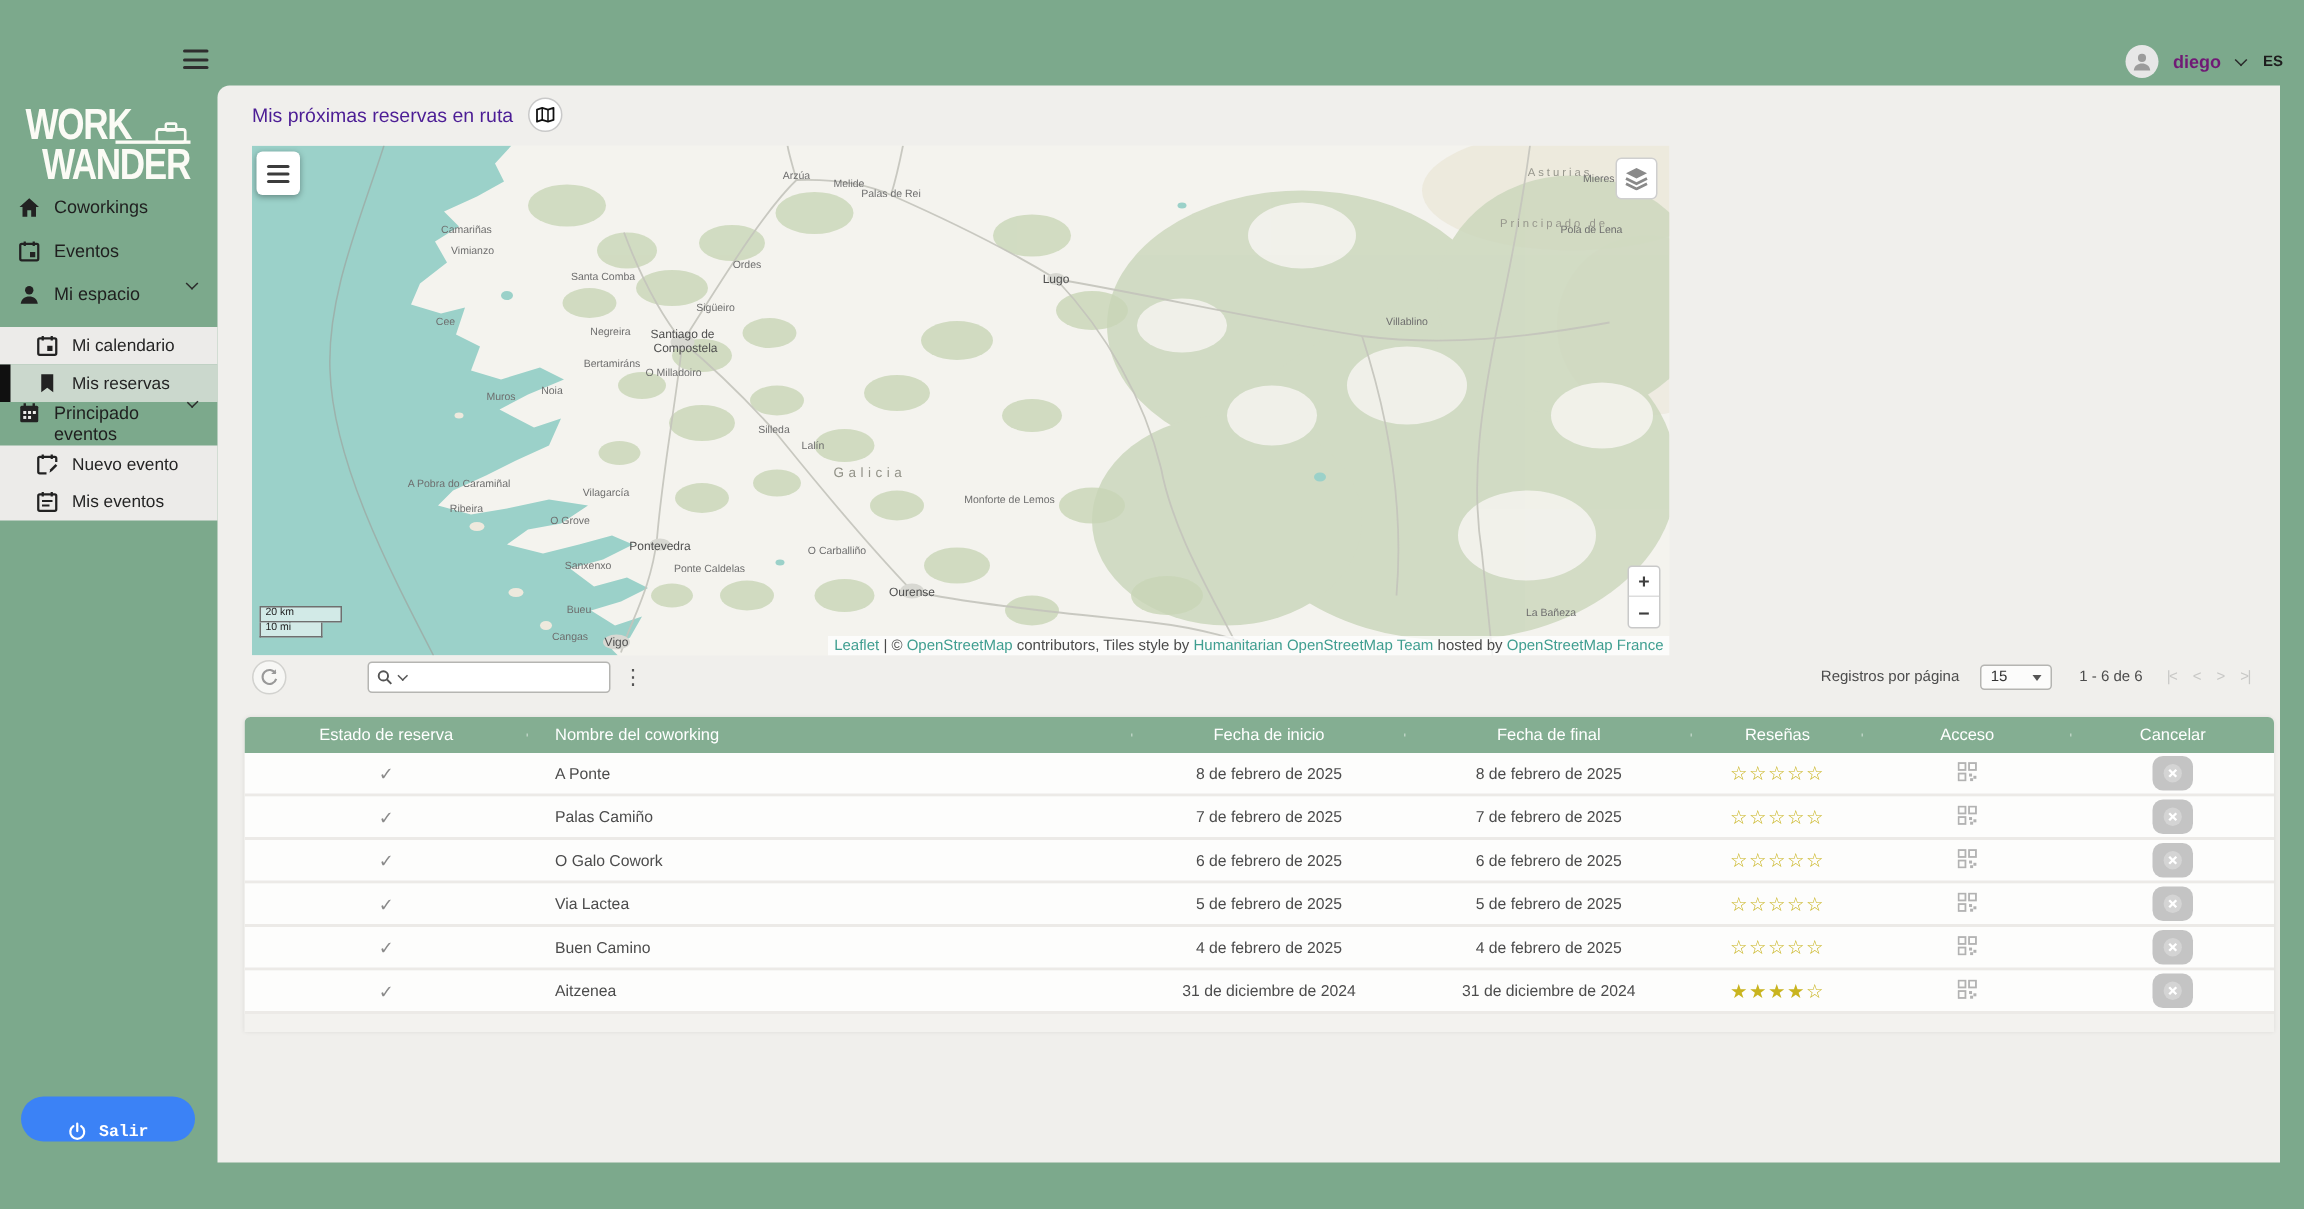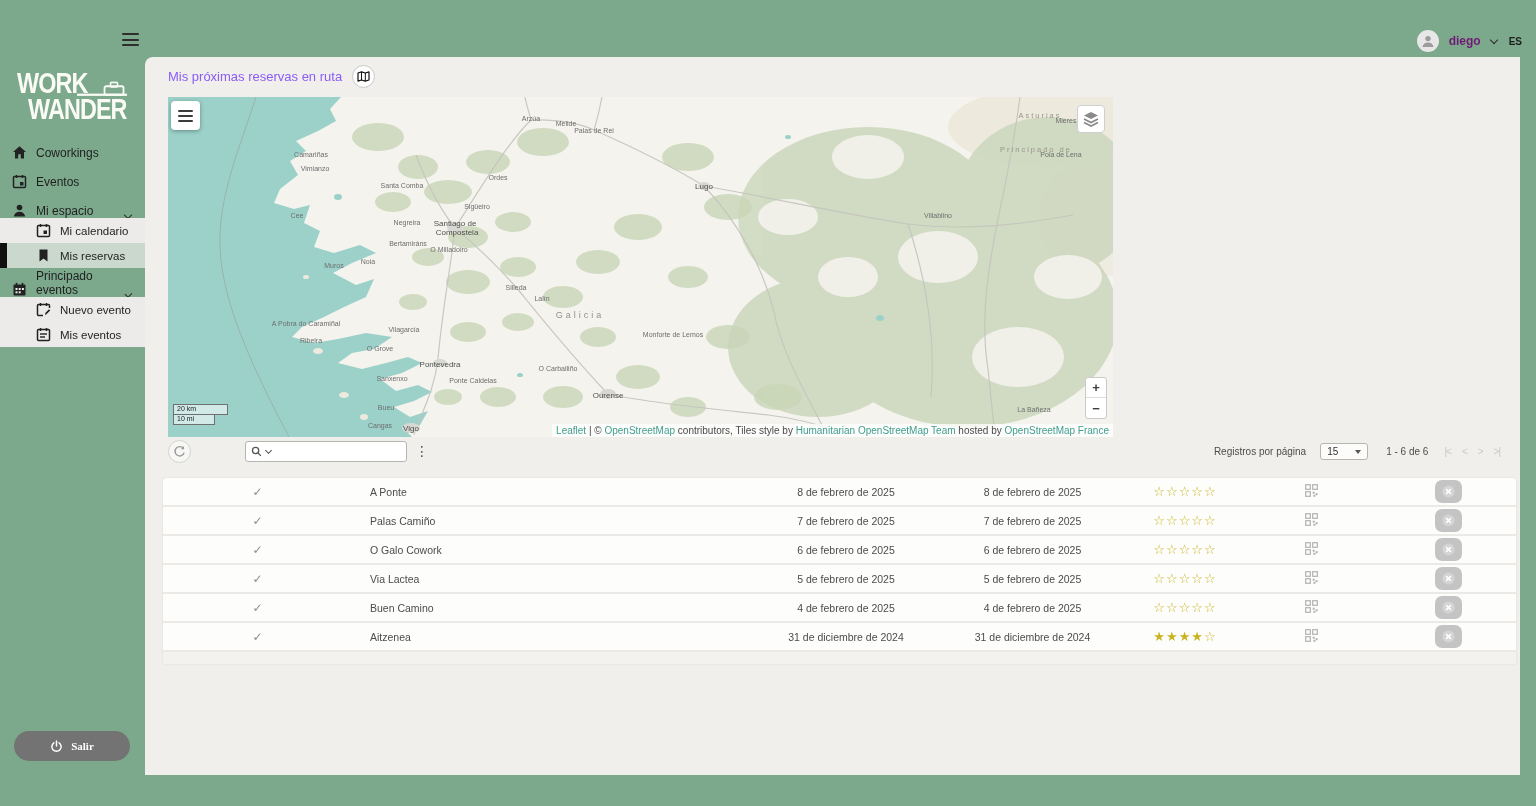--- a/index.html
+++ b/index.html
@@ -23,41 +23,41 @@
   .sidebar { position:absolute; left:0; top:57px; width:145px; bottom:0; }
   .logo { position:relative; margin:12px 0 0 17px; width:112px; color:#fbfbf5;
     font-weight:700; transform:scaleY(1.12); transform-origin:top left; }
   .logo .l1,.logo .l2 { font-size:26px; letter-spacing:-1px; line-height:24px;
     transform:scaleX(.9); transform-origin:left; display:block; }
   .logo .l2 { margin-left:11px; }
   .logo .baseline { position:absolute; left:60px; right:2px; top:22px; border-bottom:2px solid #fbfbf5; }
   .logo svg.case { position:absolute; right:4px; top:11px; }
 
   .nav { margin-top:14px; }
-  .nav-item { height:29px; display:flex; align-items:flex-end; gap:9px; padding-left:12px;
+  .nav-item { height:29px; display:flex; align-items:flex-start; gap:9px; padding-left:12px;
     font-size:12px; color:#1f1f1f; cursor:pointer; }
   .nav-item .grow { flex:1; }
   .nav-item .chev { margin-right:14px; border-color:#2b2b2b; }
   .nav-sub { height:25px; background:#ecebe9; display:flex; align-items:center; gap:9px;
-    padding-left:36px; font-size:11.5px; color:#242424; cursor:pointer; position:relative; }
+    padding-left:24px; font-size:11.5px; color:#242424; cursor:pointer; position:relative; }
   .nav-sub.selected { background:#cbd8cd; }
   .nav-sub.selected::before { content:""; position:absolute; left:0; top:0; bottom:0; width:7px; background:#101010; }
   .icon15 { width:15px; height:15px; flex:0 0 15px; }
 
   .logout { position:absolute; left:14px; top:731px; width:116px; height:30px; border:none;
-    border-radius:15px; background:#737373; color:#fff; font-size:11px; font-weight:700;
-    display:flex; align-items:center; justify-content:center; gap:8px; cursor:pointer;
-    font-family:Liberation Serif, serif; }
+    border-radius:15px; background:#3b82f6; color:#fff; font-size:11px; font-weight:700;
+    display:flex; align-items:flex-end; justify-content:center; gap:8px; cursor:pointer;
+    font-family:Liberation Mono, monospace; }
 
   
   .panel { position:absolute; left:145px; top:57px; width:1375px; height:718px;
     background:#f0efec; border-radius:8px 0 0 0; }
 
   .title-row { position:absolute; left:23px; top:8px; display:flex; align-items:center; gap:10px; }
-  .page-title { font-size:13px; color:#8b5cf6; }
+  .page-title { font-size:13px; color:#4c1d95; }
   .map-btn { width:23px; height:23px; border-radius:50%; background:#fff; border:1px solid #c9c9c9;
     display:flex; align-items:center; justify-content:center; cursor:pointer; }
 
   
   .map { position:absolute; left:23px; top:40px; width:945px; height:340px; background:#f4f3ee; overflow:hidden; }
   .map svg.base { position:absolute; inset:0; }
   .map-labels { position:absolute; inset:0; pointer-events:none; }
   .maplabel { position:absolute; transform:translate(-50%,-50%); font-size:7px; color:#6e6e6e; white-space:nowrap; }
   .maplabel.city { font-size:8px; color:#4f4f4f; }
   .maplabel.region { font-size:9px; color:#939389; letter-spacing:3px; }
@@ -444,20 +444,29 @@
     <span class="range">1 - 6 de 6</span>
     <div class="pager">
       <span>|&lt;</span>
       <span>&lt;</span>
       <span>&gt;</span>
       <span>&gt;|</span>
     </div>
   </div>
 
   <div class="table">
+    <div class="thead">
+      <div class="th c1">Estado de reserva</div>
+      <div class="th c2">Nombre del coworking</div>
+      <div class="th c3">Fecha de inicio</div>
+      <div class="th c4">Fecha de final</div>
+      <div class="th c5">Reseñas</div>
+      <div class="th c6">Acceso</div>
+      <div class="th c7">Cancelar</div>
+    </div>
     <div class="tbody">
     <div class="tr">
       <div class="td c1"><span class="check">✓</span></div>
       <div class="td c2">A Ponte</div>
       <div class="td c3">8 de febrero de 2025</div>
       <div class="td c4">8 de febrero de 2025</div>
       <div class="td c5"><span class="stars">☆☆☆☆☆</span></div>
       <div class="td c6">
         <button class="qr-btn">
           <svg width="13" height="13" viewBox="0 0 13 13">

